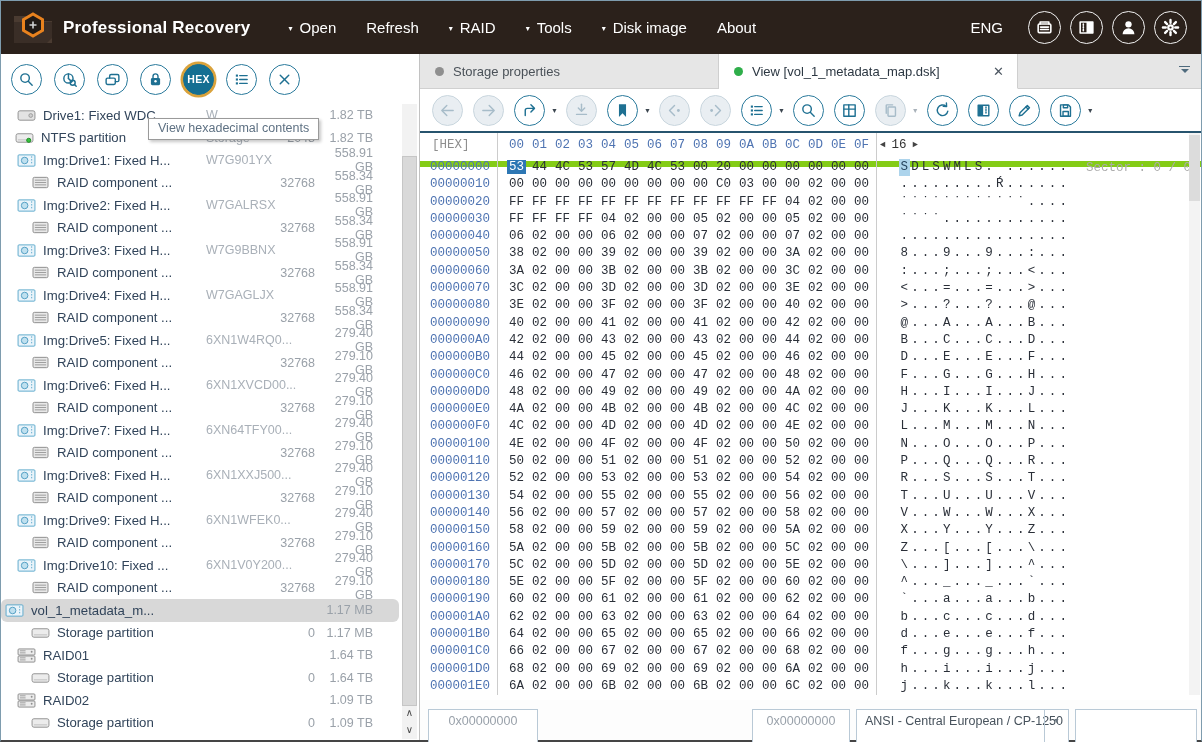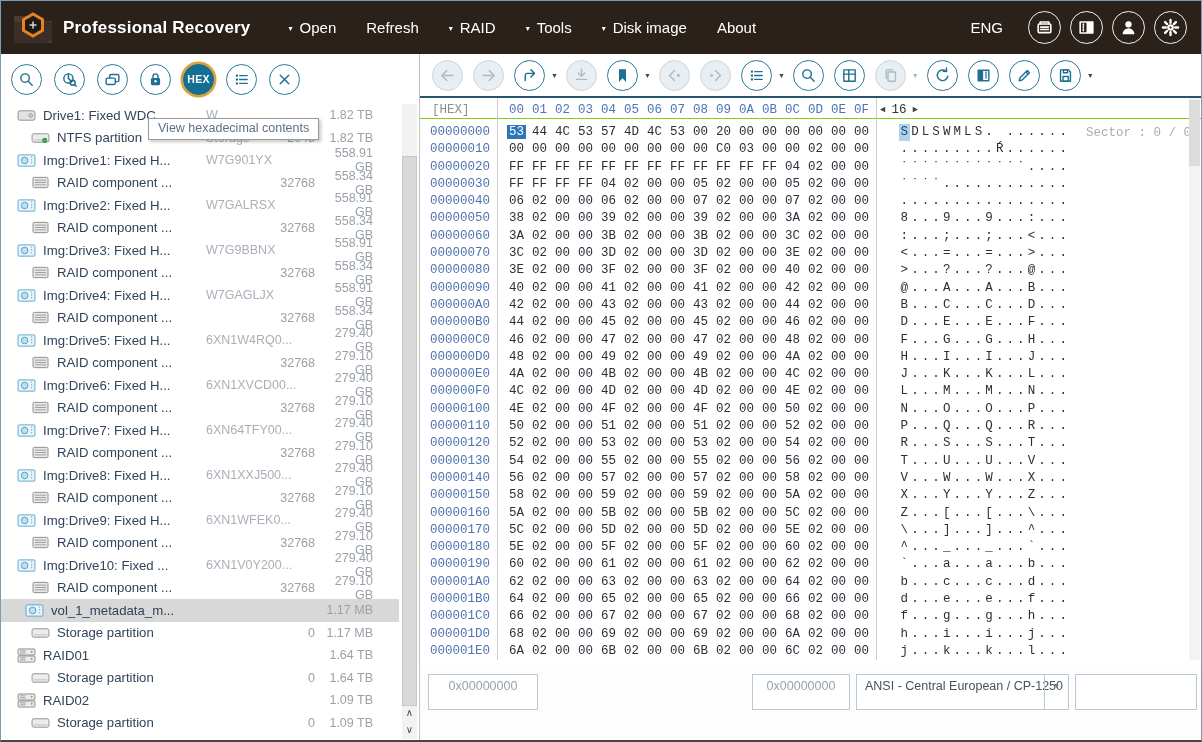--- a/index.html
+++ b/index.html
@@ -66,21 +66,21 @@
   #tab-menu .tri{width:0;height:0;border:4.5px solid transparent;border-top-color:#4e6a7d;margin:0 auto;}
 
   
   #hex-toolbar{height:42px;display:flex;align-items:center;padding-left:12px;gap:10px;flex:0 0 42px;background:#fff;}
   .dd-caret{font-size:7px;color:#3c4650;margin-left:-4px;margin-right:-2px;}
   .dd-caret.gray{color:#a9b2ba;}
 
   
   #hex-area{position:relative;flex:0 0 569px;border-top:2px solid #27546e;background:#fff;
     font-family:"Liberation Mono",monospace;font-size:12.5px;overflow:hidden;}
-  #hex-header{height:21px;position:relative;border-bottom:1px solid #84cc16;line-height:25px;}
+  #hex-header{height:34px;position:relative;border-bottom:6px solid #84cc16;line-height:25px;}
   #hex-corner{position:absolute;left:12px;color:#8e8e8e;}
   #hex-cols{position:absolute;left:85px;display:flex;}
   #hex-cols span{width:23px;text-align:center;color:#4f74b2;}
   #width-ctl{position:absolute;left:460px;color:#333;display:flex;align-items:center;gap:6px;}
   #width-ctl .wc-arrow{font-size:9px;color:#444;cursor:pointer;}
   .vline{position:absolute;top:0;width:1px;height:562px;background:#cccccc;}
   #hex-body{position:absolute;top:26px;left:0;right:2px;}
   .hex-row{height:17.3px;line-height:17.3px;position:relative;}
   .hex-addr{position:absolute;left:10px;color:#4f74b2;}
   .hex-bytes{position:absolute;left:85px;display:flex;}
@@ -222,21 +222,21 @@
             <span class="tree-icon">
               <svg viewBox="0 0 20 16">
                 <rect x="1" y="3" width="18" height="10" rx="2" fill="#e3e3e3" stroke="#8f8f8f"></rect>
                 <circle cx="14.5" cy="8" r="2" fill="#cfcfcf" stroke="#9a9a9a"></circle>
               </svg>
             </span>
             <span class="tree-name">Drive1: Fixed WDC ...</span>
             <span class="tree-detail">W</span>
             <span class="tree-size">1.82 TB</span>
           </div>
-          <div class="tree-row" style="padding-left: 30px;">
+          <div class="tree-row" style="padding-left: 14px;">
             <span class="tree-icon">
               <svg viewBox="0 0 20 16">
                 <rect x="1" y="4" width="18" height="9" rx="2" fill="#ececec" stroke="#8f8f8f"></rect>
                 <line x1="3" y1="10.5" x2="17" y2="10.5" stroke="#bdbdbd"></line>
                 <circle cx="14.5" cy="11" r="2.2" fill="#35c23d" stroke="#1d8a24"></circle>
               </svg>
             </span>
             <span class="tree-name">NTFS partition</span>
             <span class="tree-detail">Storage</span>
             <span class="tree-num">2048</span>
@@ -485,21 +485,21 @@
                 <rect x="2" y="2.5" width="16" height="11" rx="1.5" fill="#e8e8e8" stroke="#8a8a8a"></rect>
                 <line x1="4" y1="5.5" x2="16" y2="5.5" stroke="#9a9a9a"></line>
                 <line x1="4" y1="8" x2="16" y2="8" stroke="#9a9a9a"></line>
                 <line x1="4" y1="10.5" x2="16" y2="10.5" stroke="#9a9a9a"></line>
               </svg>
             </span>
             <span class="tree-name">RAID component ...</span>
             <span class="tree-num">32768</span>
             <span class="tree-size">279.10 GB</span>
           </div>
-          <div class="tree-row selected" style="padding-left: 24px;">
+          <div class="tree-row selected" style="padding-left: 4px; border-radius: 6px;">
             <span class="tree-icon">
               <svg viewBox="0 0 20 16">
                 <rect x="1" y="2" width="18" height="12" rx="1" fill="#eaf4fa" stroke="#5aa7cb"></rect>
                 <circle cx="8" cy="8" r="3.5" fill="#bfe0ef" stroke="#4f9dc2"></circle>
                 <line x1="15.5" y1="3.5" x2="15.5" y2="12.5" stroke="#5aa7cb" stroke-dasharray="1.5 1.5"></line>
               </svg>
             </span>
             <span class="tree-name">vol_1_metadata_m...</span>
             <span class="tree-size">1.17 MB</span>
           </div>
@@ -571,20 +571,35 @@
         </div>
       <div id="left-scrollbar">
         <div id="left-scroll-thumb"></div>
         <div id="left-scroll-up" class="scroll-arrow">∧</div>
         <div id="left-scroll-down" class="scroll-arrow">∨</div>
       </div>
       <div id="tooltip">View hexadecimal contents</div>
     </div>
 
     <div id="right-panel">
+      <div id="tabbar">
+          <div class="tab">
+            <span class="tab-dot" style="background: rgb(143, 143, 143);"></span>
+            <span>Storage properties</span>
+          </div>
+          <div class="tab active">
+            <span class="tab-dot" style="background: rgb(47, 174, 74);"></span>
+            <span>View [vol_1_metadata_map.dsk]</span>
+            <span class="tab-close">✕</span>
+          </div>
+          <div id="tab-menu">
+            <div class="line"></div>
+            <div class="tri"></div>
+          </div>
+        </div>
       <div id="hex-toolbar">
           <div class="circ-btn disabled">
             <svg viewBox="0 0 24 24" fill="none" stroke="currentColor" stroke-width="2" stroke-linecap="round" stroke-linejoin="round">
               <line x1="20" y1="12" x2="5" y2="12"></line>
               <polyline points="11 5 4 12 11 19"></polyline>
             </svg>
           </div>
           <div class="circ-btn disabled">
             <svg viewBox="0 0 24 24" fill="none" stroke="currentColor" stroke-width="2" stroke-linecap="round" stroke-linejoin="round">
               <line x1="4" y1="12" x2="19" y2="12"></line>

